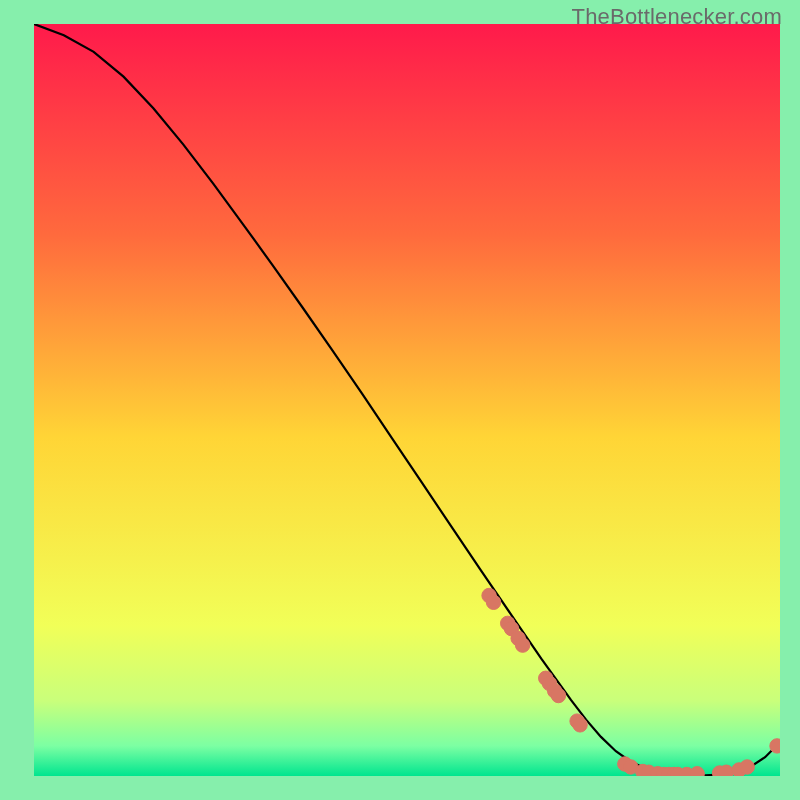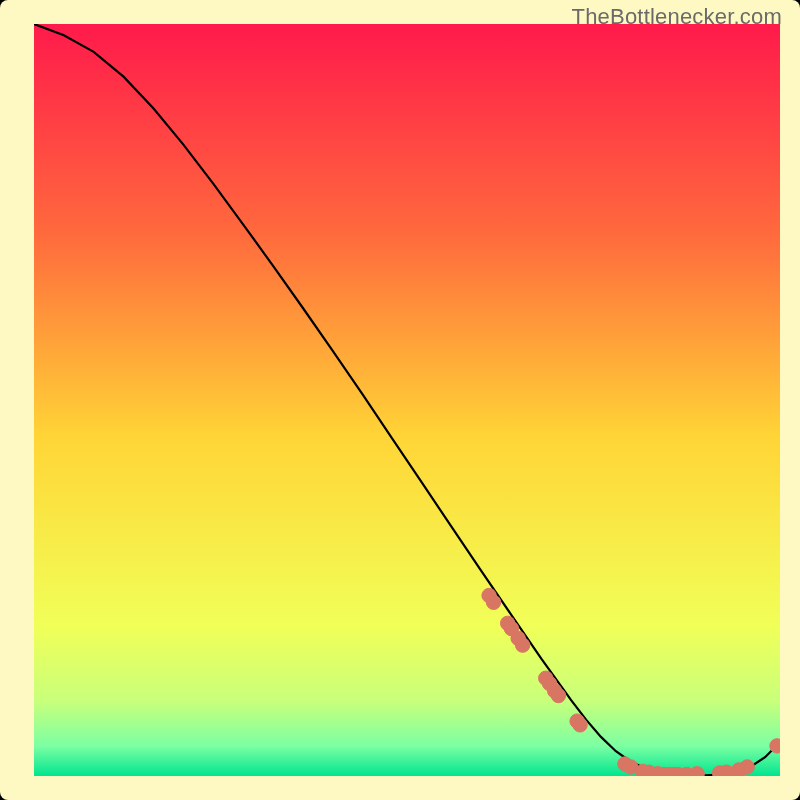--- a/index.html
+++ b/index.html
@@ -8,22 +8,21 @@
     width: 800px;
     height: 800px;
     background: #000;
     overflow: hidden;
     font-family: Arial, Helvetica, sans-serif;
   }
   .stage {
     position: relative;
     width: 800px;
     height: 800px;
-    background: #fef9c3;
-    border-radius: 8px;
+    background: #86efac;
   }
   .plot-area {
     position: absolute;
     left: 34px;
     top: 24px;
     width: 746px;
     height: 752px;
   }
   .watermark {
     position: absolute;

